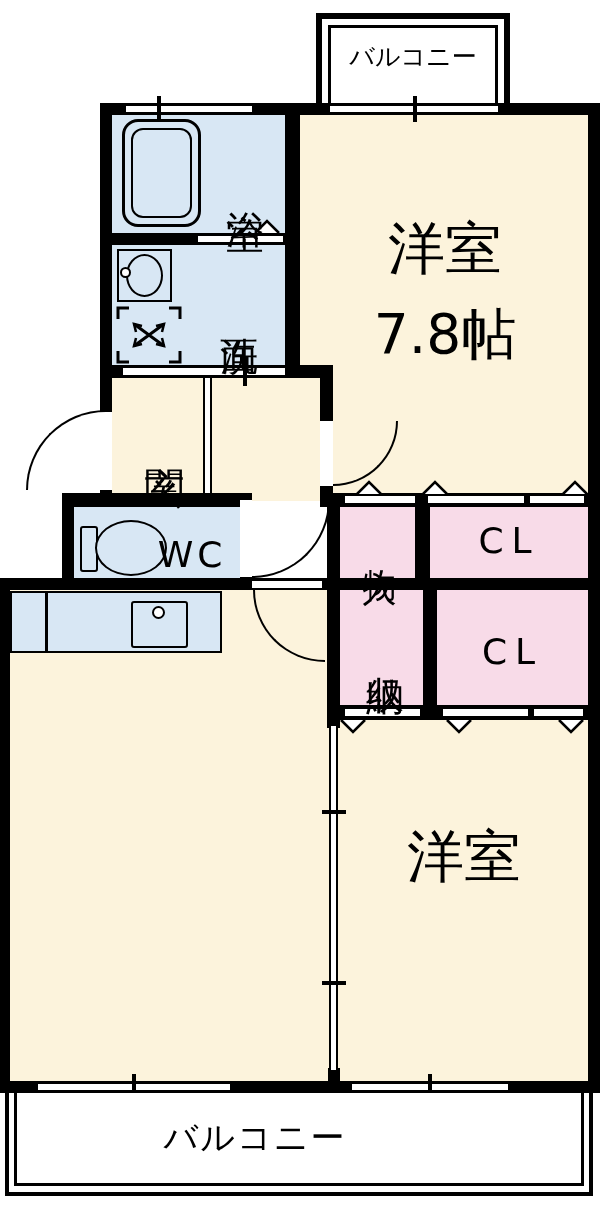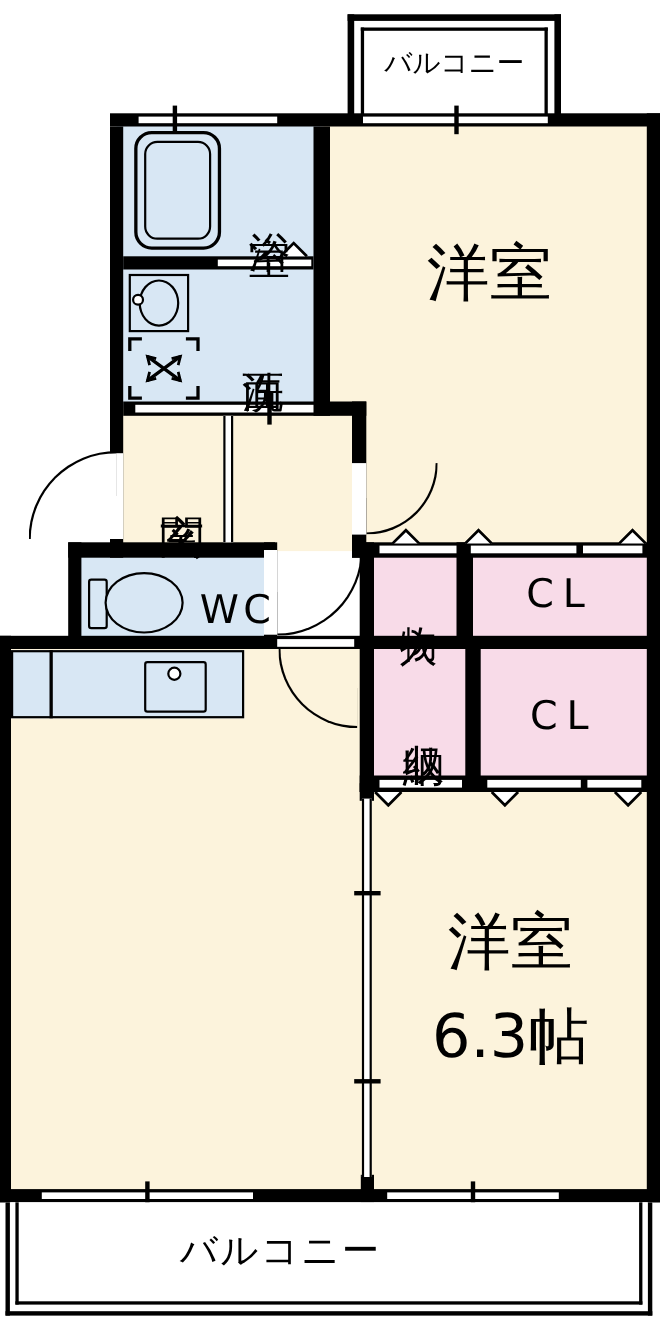--- a/index.html
+++ b/index.html
@@ -143,26 +143,26 @@
   <div class="fix" style="left:80px;top:526px;width:18px;height:46px;border:2.5px solid #000;border-radius:3px;"></div>
   <div class="fix" style="left:95px;top:520px;width:72px;height:56px;border:2.5px solid #000;border-radius:50%;background:#D8E7F4;"></div>
   <div class="fix" style="left:10px;top:591px;width:212px;height:62px;border:2.5px solid #000;background:#D8E7F4;"></div>
   <div class="fix" style="left:45px;top:591px;width:3px;height:62px;background:#000;"></div>
   <div class="fix" style="left:131px;top:601px;width:57px;height:47px;border:2.5px solid #000;border-radius:3px;"></div>
   <div class="fix" style="left:152px;top:606px;width:13px;height:13px;border:2.5px solid #000;border-radius:50%;background:#fff;"></div>
 
   <div class="vtext" style="left:220px;top:132px;width:44px;height:104px;font-size:38px;">浴室</div>
   <div class="vtext" style="left:214px;top:252px;width:44px;height:116px;font-size:38px;">洗面</div>
   <div class="vtext" style="left:141px;top:388px;width:44px;height:100px;font-size:40px;">玄関</div>
-  <div class="htext" style="left:180px;top:536px;width:72px;font-size:36px;letter-spacing:4px;">WC</div>
+  <div class="htext" style="left:156px;top:536px;width:72px;font-size:36px;letter-spacing:4px;">WC</div>
   <div class="vtext" style="left:357px;top:506px;width:40px;height:76px;font-size:34px;letter-spacing:2px;">物入</div>
   <div class="vtext" style="left:360px;top:597px;width:44px;height:104px;font-size:38px;">収納</div>
   <div class="htext" style="left:430px;top:522px;width:158px;font-size:36px;letter-spacing:8px;">CL</div>
   <div class="htext" style="left:437px;top:633px;width:151px;font-size:36px;letter-spacing:8px;">CL</div>
   <div class="htext" style="left:296px;top:219px;width:298px;font-size:57px;">洋室</div>
+  <div class="htext" style="left:296px;top:306px;width:298px;font-size:55px;">7.8帖</div>
   <div class="htext" style="left:340px;top:827px;width:248px;font-size:57px;">洋室</div>
-  <div class="htext" style="left:340px;top:914px;width:248px;font-size:55px;">6.3帖</div>
 
   <div id="balc-bot-outer"></div>
   <div id="balc-bot-inner"></div>
   <div class="htext" style="left:55px;top:1120px;width:400px;font-size:34px;letter-spacing:2px;">バルコニー</div>
 
 </div>
 
 </body></html>

